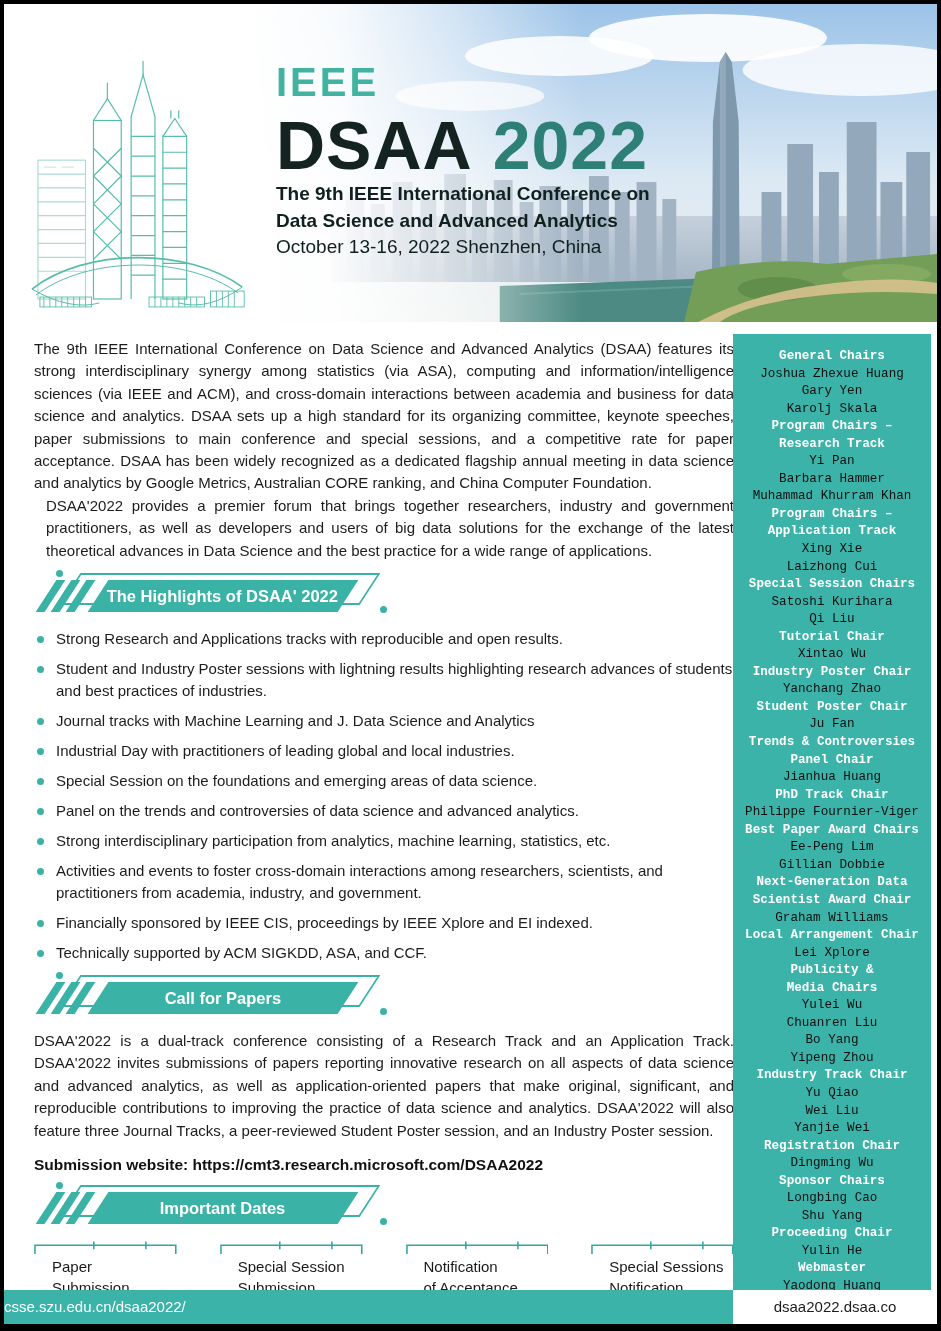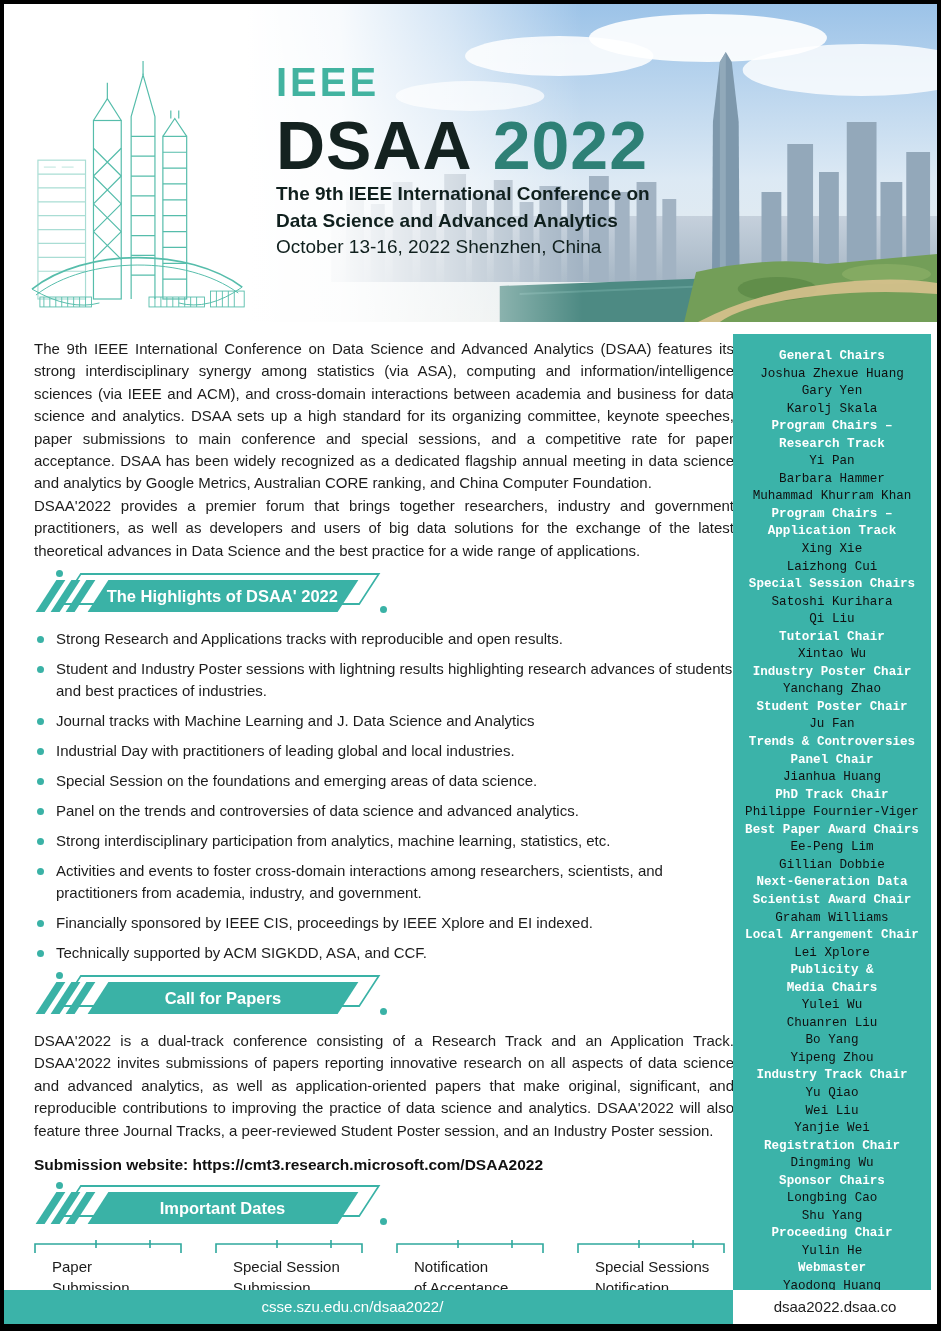--- a/index.html
+++ b/index.html
@@ -21,21 +21,21 @@
   .h-ieee { font-size:40px; font-weight:bold; letter-spacing:3px; color:#42b3a0; line-height:1; }
   .h-title { font-size:68px; font-weight:bold; letter-spacing:1px; line-height:1.05; margin-top:8px; white-space:nowrap; }
   .h-title .dsaa { color:#142220; }
   .h-title .year { color:#2e8076; margin-left:20px; }
   .h-sub { margin-top:0; font-size:19px; font-weight:bold; color:#10201e; line-height:1.38; }
   .h-sub3 { font-weight:normal; font-size:19px; color:#10201e; line-height:1.38; }
 
   
   .main { position:absolute; left:30px; top:334px; width:700px; }
   .body-text { font-size:15px; line-height:22.4px; color:#1c1c1c; text-align:justify; }
-  .body-text + .body-text { margin-top:0px; }
+  .body-text + .body-text { margin-top:0px;margin-left:12px; }
 
   
   .banner { position:relative; height:32px; margin:18px 0 16px 2px; }
   .banner .outline { position:absolute; left:34px; top:-7px; width:300px; height:32px;
     border:2px solid #3ab2a6; transform:skewX(-33deg); }
   .banner .stripes { position:absolute; left:10px; top:0; height:32px; display:flex; gap:6px; z-index:2; }
   .banner .stripes i { display:block; width:9px; background:#3ab2a6; transform:skewX(-33deg); }
   .banner .fill { position:absolute; left:62px; top:0; width:250px; height:32px; background:#3ab2a6;
     transform:skewX(-33deg); display:flex; align-items:center; justify-content:center; z-index:2; }
   .banner .fill span { transform:skewX(33deg); color:#fff; font-weight:bold; font-size:16.5px; white-space:nowrap; }
@@ -45,36 +45,36 @@
 
   
   .bullets { list-style:none; margin-top:14px; }
   .bullets li { position:relative; padding-left:22px; font-size:15px; line-height:22px; color:#1c1c1c; margin-bottom:8px; }
   .bullets li .b-dot { position:absolute; left:3px; top:7.5px; width:7px; height:7px; border-radius:50%; background:#3ab2a6; }
 
   .submission-line { margin-top:14px; font-size:15.5px; font-weight:bold; color:#111; }
   .submission-line a { color:#111; text-decoration:none; }
 
   
-  .dates-row { display:flex; gap:33px; margin-top:14px; }
+  .dates-row { display:flex; gap:43px; margin-top:14px; }
   .datecard { position:relative; width:148px; height:84px; padding:16px 0 0 18px; }
   .datecard svg.frame { position:absolute; inset:0; width:100%; height:100%; }
   .dc-label { font-size:15px; line-height:21px; color:#1a1a1a; }
   .dc-date { font-size:16px; font-weight:bold; color:#2fa89d; margin-top:3px; }
 
   
   .sidebar { position:absolute; right:6px; top:330px; bottom:34px; width:198px;
     background:#3bb3a9; text-align:center; padding-top:14px; overflow:hidden;font-family:Liberation Mono, monospace; }
   .sb-head { font-size:12.6px; font-weight:bold; color:#fff; line-height:17.55px; }
   .sb-name { font-size:12.6px; color:#101010; line-height:17.55px; }
 
   
   .footer { position:absolute; left:0; right:0; bottom:0; height:34px; display:flex; }
   .footer-left { flex:1; background:#3bb3a9; color:#fff; font-size:15px; line-height:34px;
-    text-align:center; padding-right:32px; }
+    text-align:left; padding-right:32px; }
   .footer-right { width:204px; background:#fff; color:#1c1c1c; font-size:15px; line-height:34px; text-align:center; }
 </style>
 </head>
 <body>
 
 <div class="poster">
 
   <div class="header">
     <svg class="header-photo" viewBox="0 0 941 318" preserveAspectRatio="none">
       <defs>

